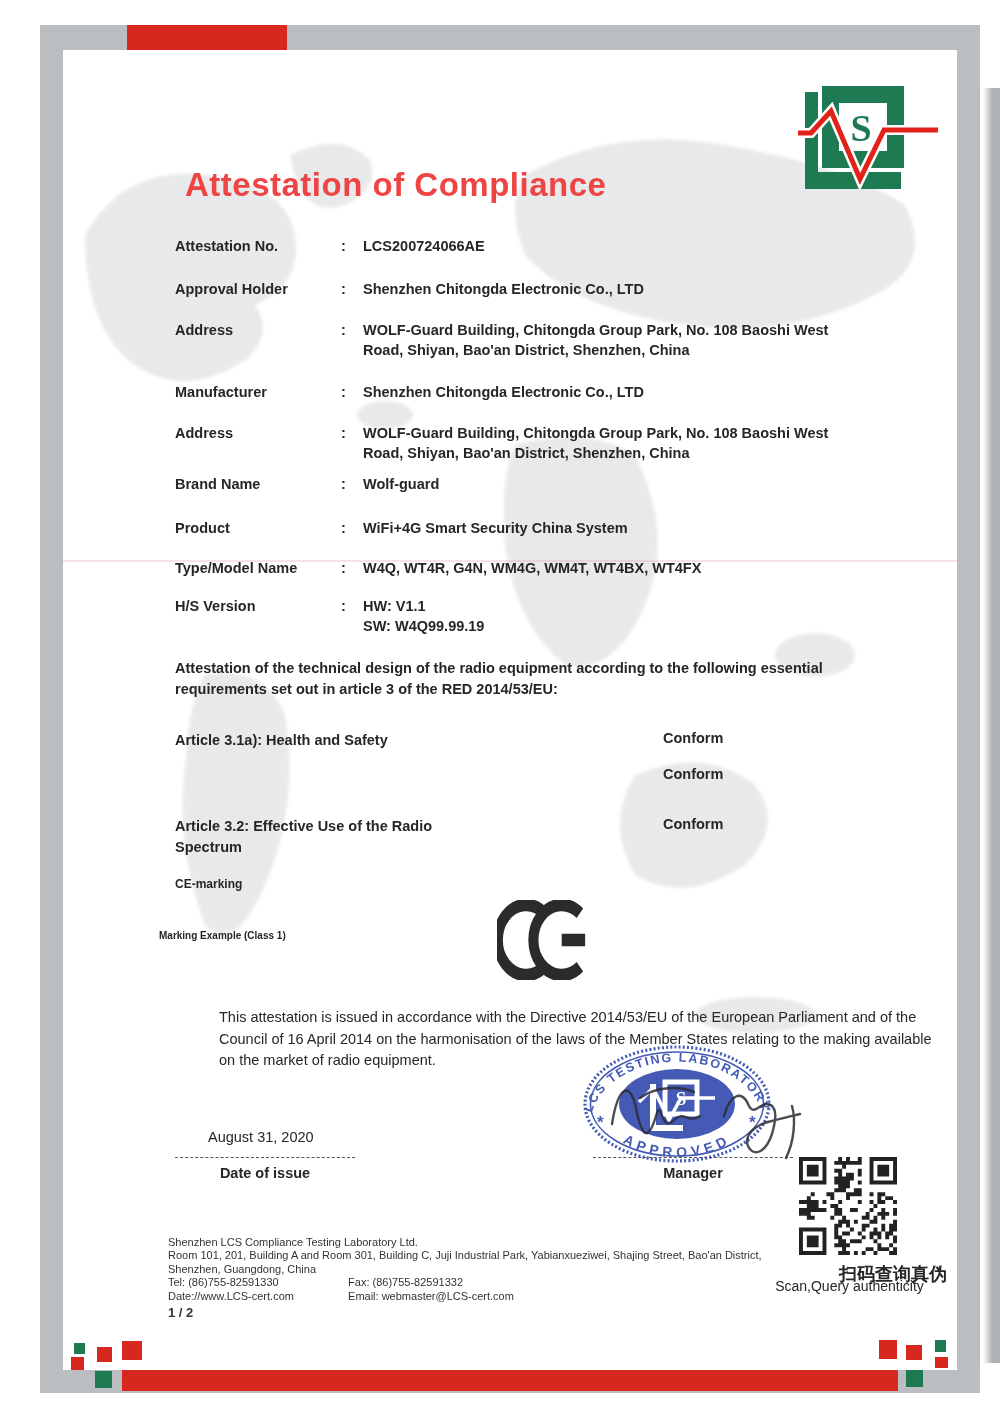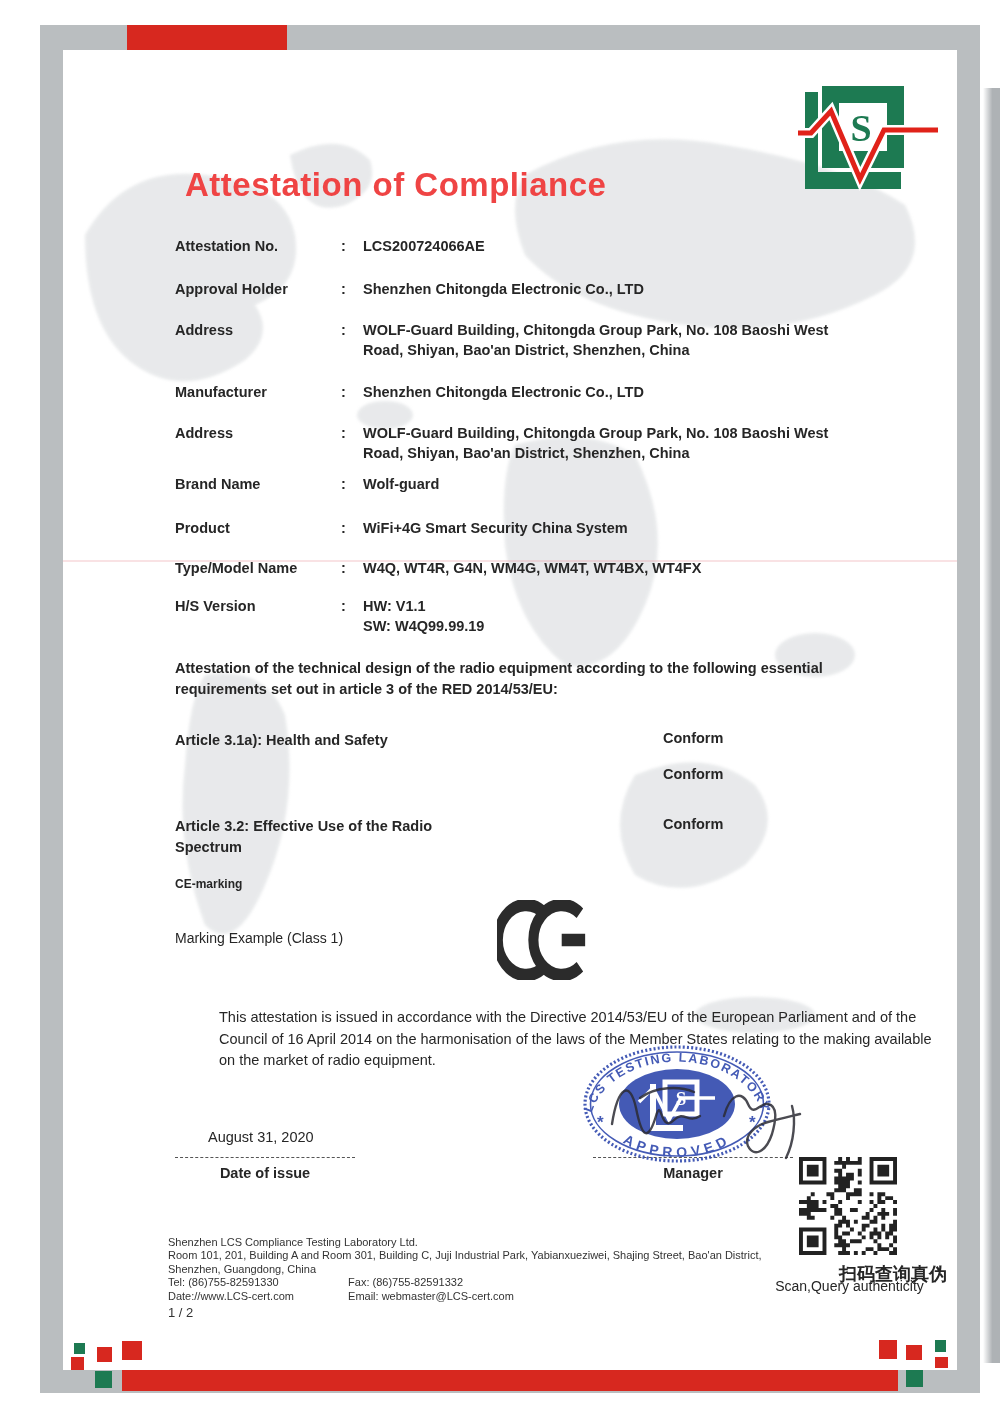--- a/index.html
+++ b/index.html
@@ -33,31 +33,31 @@
   .d-colon{position:absolute;left:341px;}
   .d-value{position:absolute;left:363px;width:488px;}
   .d-value span{display:block;}
   .para{font-size:14.5px;line-height:21px;}
   .bold{font-weight:bold;}
   .intro{left:175px;top:658px;width:724px;}
   .closing{left:175px;top:1007px;width:726px;line-height:21.5px;margin-left:44px;}
   .art-label{left:175px;width:300px;font-size:14.5px;font-weight:bold;line-height:21px;}
   .art-status{left:663px;font-size:14.5px;font-weight:bold;}
   .ce-marking{left:175px;top:877px;font-size:12px;font-weight:bold;}
-  .marking-example{left:175px;top:930px;font-size:14px;}
+  .marking-example{left:159px;top:930px;font-size:10px;font-weight:bold;}
   .sign-line{border-top:1.6px dashed #555;height:0;}
   .date-value{left:208px;top:1129px;font-size:14.5px;}
   .date-line{left:175px;top:1157px;width:180px;}
   .date-label{left:175px;top:1165px;width:180px;text-align:center;font-size:14.5px;font-weight:bold;}
   .mgr-line{left:593px;top:1157px;width:200px;}
   .mgr-label{left:593px;top:1165px;width:200px;text-align:center;font-size:14.5px;font-weight:bold;}
   .footer{left:168px;top:1226px;width:690px;font-size:11px;line-height:13.4px;color:#333;margin-top:10px;}
   .footer .clip{white-space:nowrap;width:642px;overflow:hidden;}
   .footer .col{display:inline-block;width:177px;}
-  .page-num{font-size:13px;font-weight:normal;margin-top:3px;}
+  .page-num{font-size:13px;font-weight:bold;margin-top:3px;}
   .qr-box{left:799px;top:1157px;width:100px;height:100px;background:#fff;z-index:7;}
   .qr-zh{left:833px;top:1262px;width:120px;text-align:center;font-size:18px;font-weight:bold;z-index:7;}
   .qr-en{left:772px;top:1278px;width:155px;text-align:center;font-size:14px;z-index:7;}
   .stamp{left:577px;top:1042px;z-index:5;opacity:.9;}
   .signature{left:596px;top:1046px;z-index:6;}
 </style>
 </head>
 <body>
 
 <svg class="abs wmap" viewBox="0 0 905 1010" xmlns="http://www.w3.org/2000/svg">

